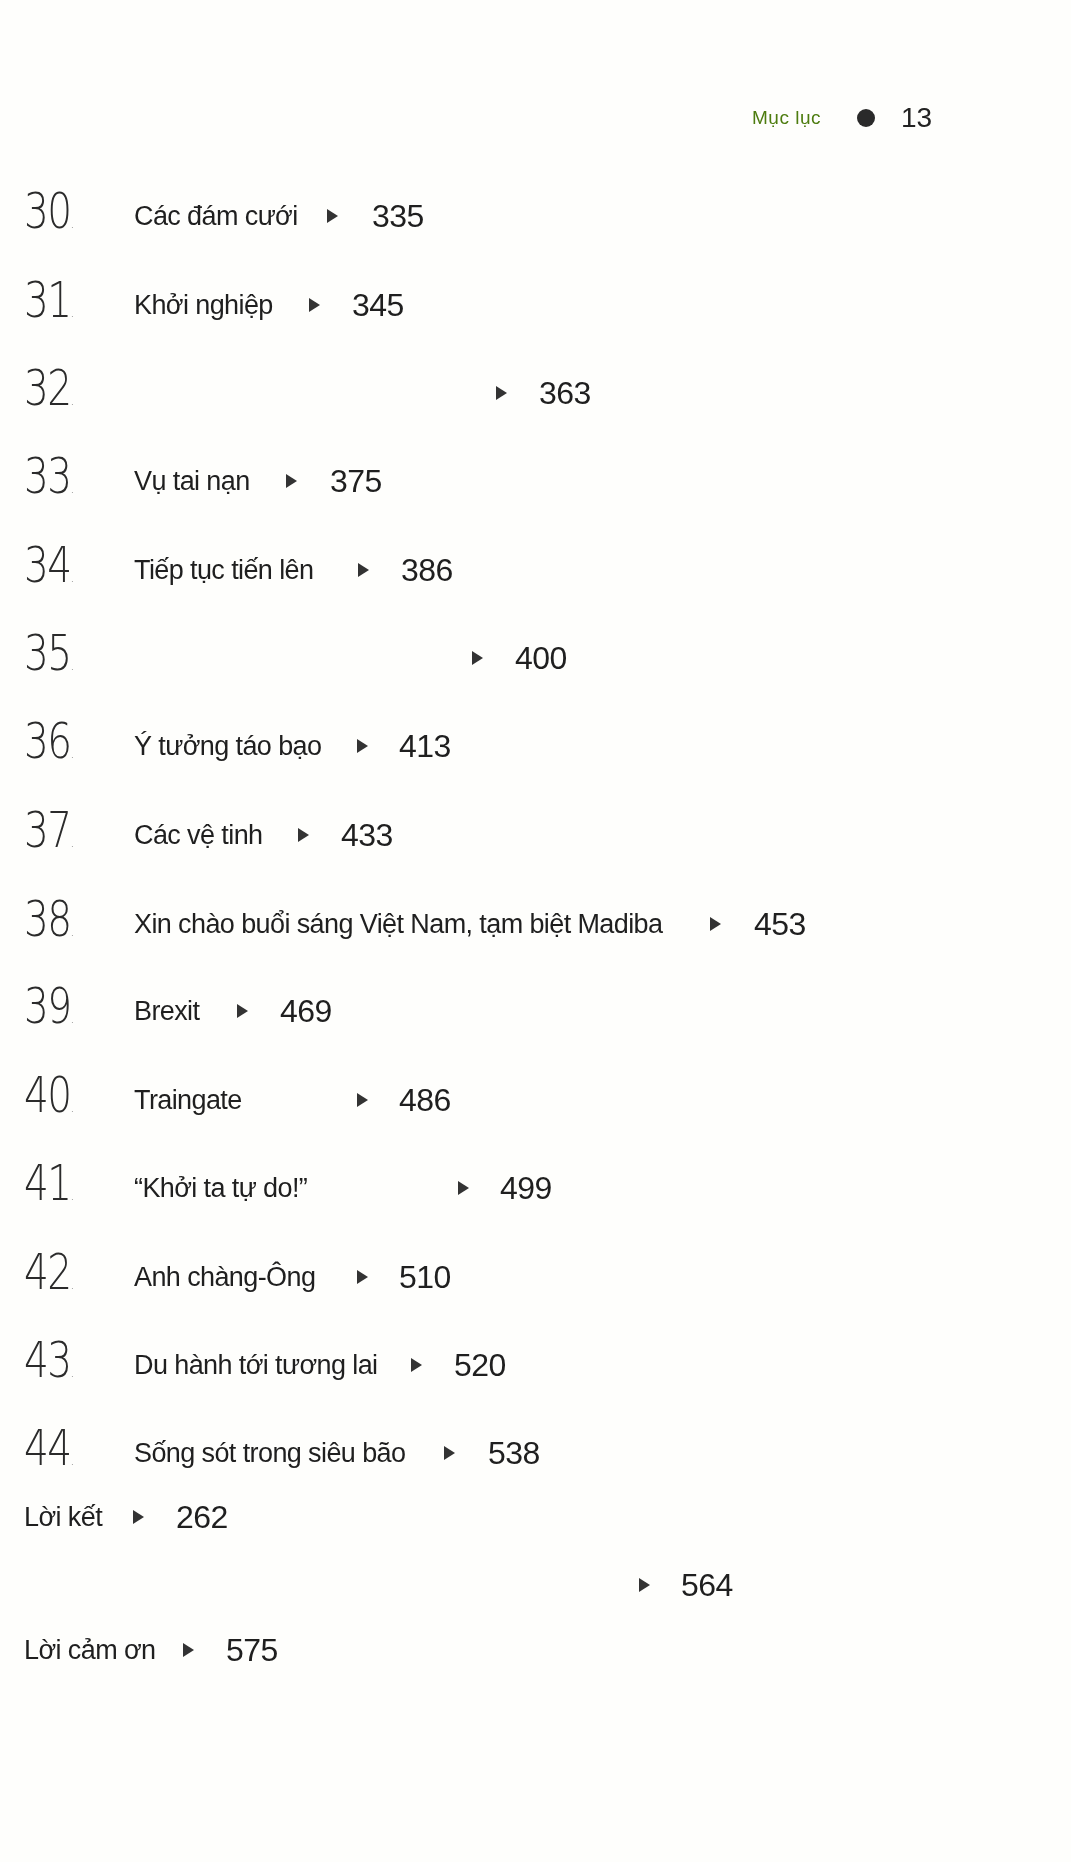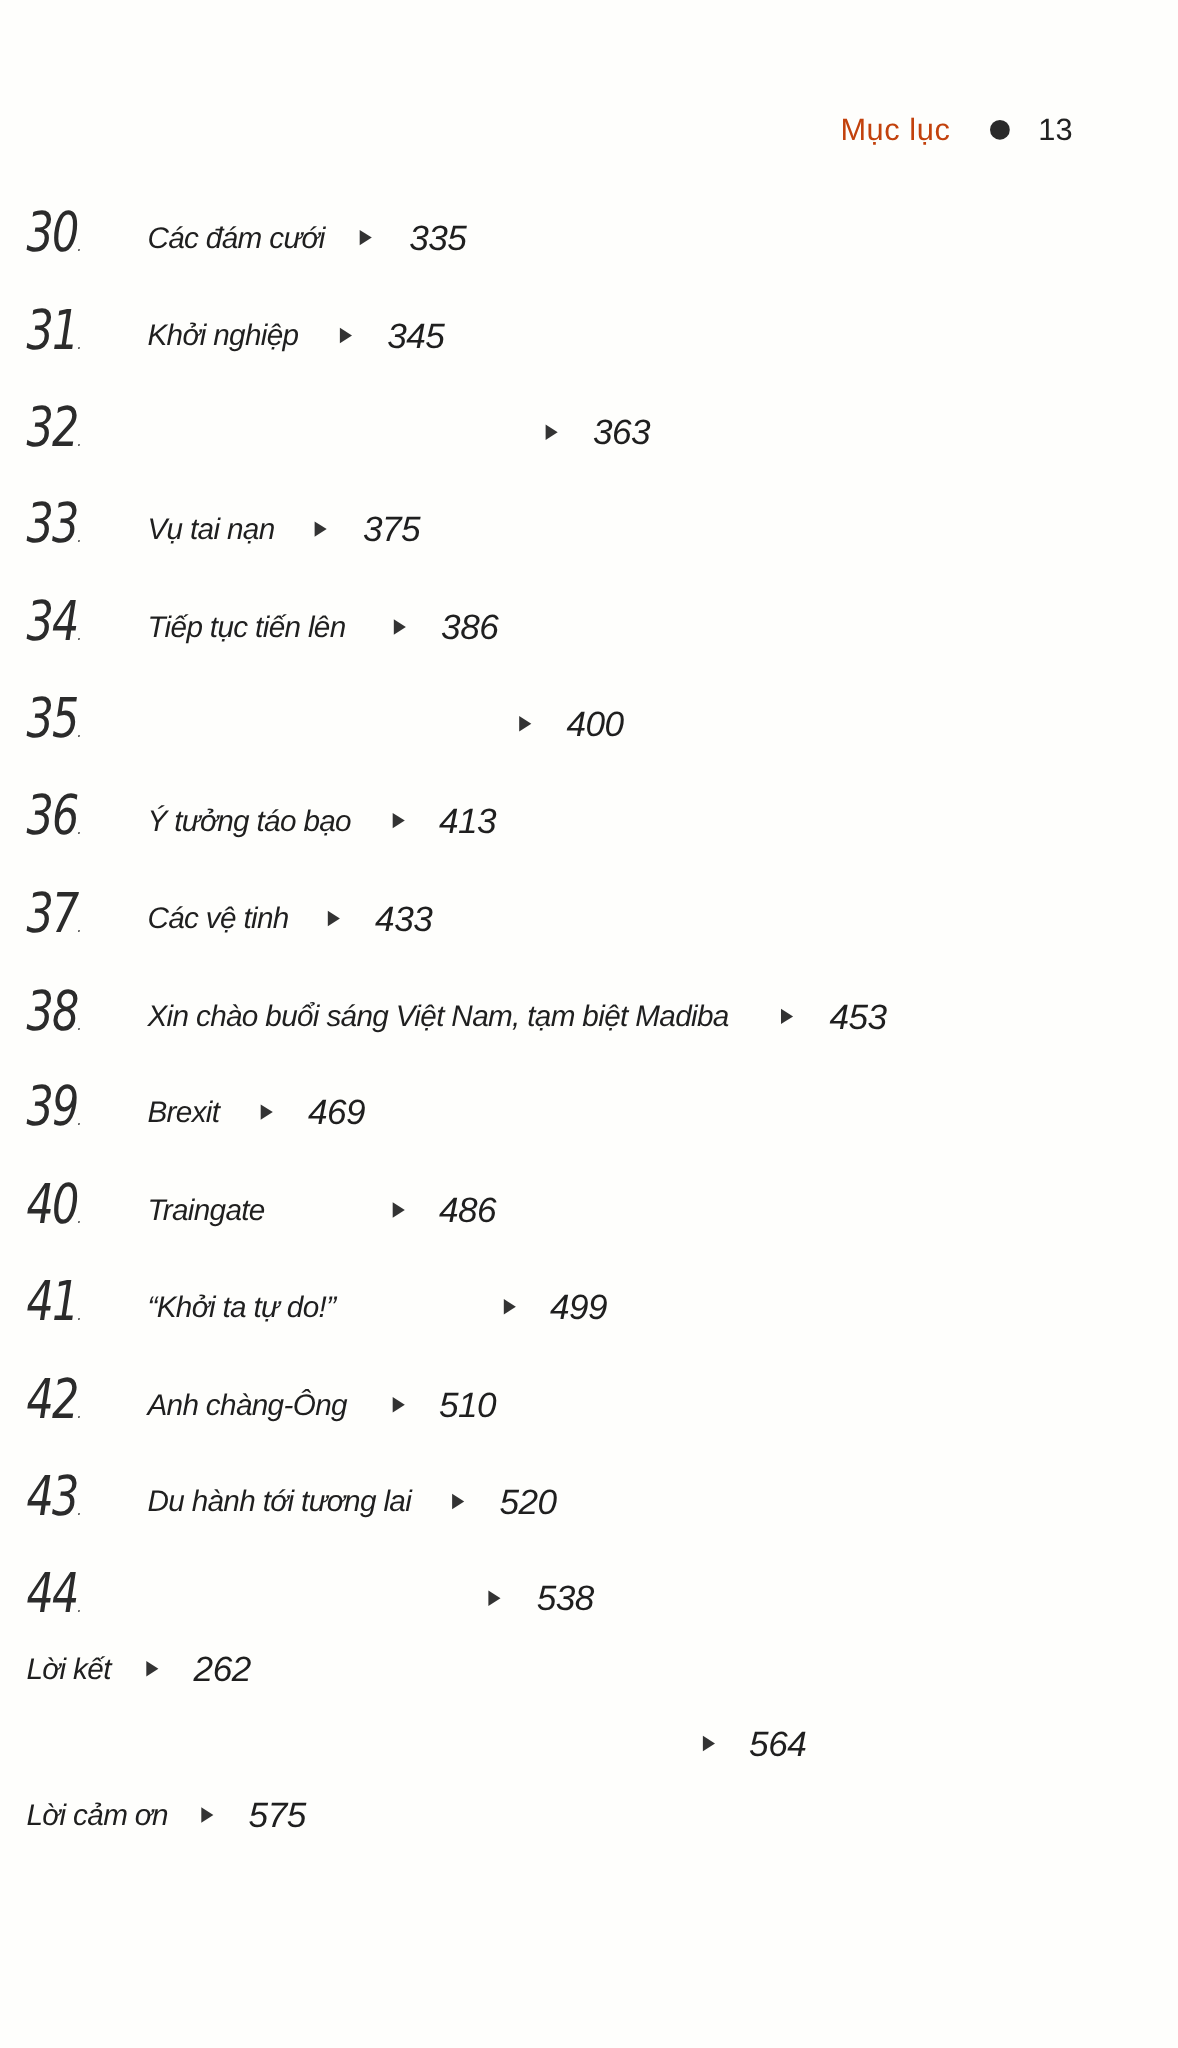--- a/index.html
+++ b/index.html
@@ -5,25 +5,25 @@
   html, body { margin: 0; padding: 0; }
   body {
     width: 1071px; height: 1862px; position: relative; overflow: hidden;
     background: #fefefc; color: #1e1e1e;
     font-family: "Liberation Sans", "DejaVu Sans", sans-serif;
   }
   .running-head {
     position: absolute; top: 98px; left: 752px; height: 40px;
     display: flex; align-items: center;
   }
-  .rh-title { font-size: 28px; color: #c2410c; letter-spacing: 0.5px; margin-left: 12px; }
+  .rh-title { font-size: 19px; color: #4d7c0f; letter-spacing: 0.5px; }
   .rh-dot { width: 18px; height: 18px; border-radius: 50%; background: #2a2a2a; margin-left: 36px; }
   .rh-page { font-size: 28px; margin-left: 26px; color: #222; }
 
-  .toc-row { position: absolute; left: 0; width: 1071px; height: 60px; font-style: italic; }
+  .toc-row { position: absolute; left: 0; width: 1071px; height: 60px; }
   .ch-num {
     position: absolute; left: 24px; top: 2px;
     font-family: "DejaVu Sans", sans-serif; font-weight: 200;
     font-size: 50px; line-height: 50px; color: #2b2b2b;
     transform: scaleX(0.78); transform-origin: left center; letter-spacing: -2px;
   }
   .ch-num .dot { font-size: 14px; }
   .ch-title {
     position: absolute; left: 134px; top: 16px;
     font-size: 27px; line-height: 32px; white-space: nowrap;
@@ -126,20 +126,21 @@
   <span class="pg" style="left:399px">510</span>
 </div>
 <div class="toc-row" style="top:1333px">
   <span class="ch-num"><span>43</span><span class="dot">.</span></span>
   <span class="ch-title">Du hành tới tương lai</span>
   <span class="arrow" style="left:411px"></span>
   <span class="pg" style="left:454px">520</span>
 </div>
 <div class="toc-row" style="top:1421px">
   <span class="ch-num"><span>44</span><span class="dot">.</span></span>
+  <span class="ch-title">Sống sót trong siêu bão</span>
   <span class="arrow" style="left:444px"></span>
   <span class="pg" style="left:488px">538</span>
 </div>
 
 <div class="toc-row back-row" style="top:1485px">
   <span class="ch-title">Lời kết</span>
   <span class="arrow" style="left:133px"></span>
   <span class="pg" style="left:176px">262</span>
 </div>
 <div class="toc-row back-row" style="top:1553px">

